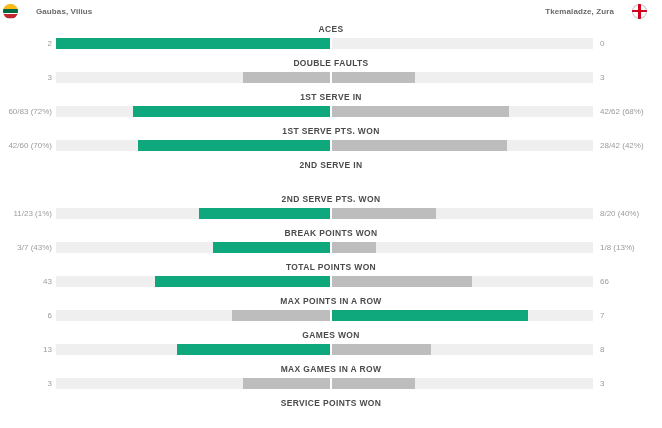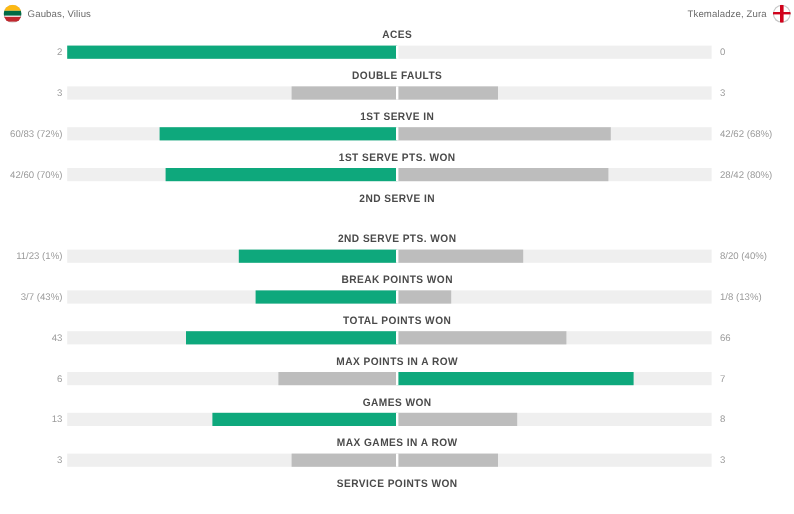--- a/index.html
+++ b/index.html
@@ -9,25 +9,26 @@
     font-family:"Liberation Sans", sans-serif;
     overflow:hidden;
   }
   .wrap{position:relative;width:662px;height:428px;}
 
   
   .header{
     position:absolute;left:0;top:0;width:662px;height:22px;
   }
   .player{
-    position:absolute;top:2px;display:flex;align-items:center;gap:5px;
+    position:absolute;top:2px;display:flex;align-items:center;gap:18px;
     height:18px;
+    font-weight:bold;
   }
   .player.left{left:3px;}
-  .player.right{right:3px;flex-direction:row-reverse;}
+  .player.right{right:15px;flex-direction:row-reverse;}
   .pname{
     font-size:8px;color:#6b6b6b;letter-spacing:0.1px;white-space:nowrap;
   }
   .flag{
     width:15px;height:15px;border-radius:50%;
     box-shadow:inset 0 0 0 1px rgba(0,0,0,.22);
     overflow:hidden;position:relative;flex:0 0 auto;
   }
   .flag-lt .b1{position:absolute;left:0;top:0;width:100%;height:33.34%;background:#FDB913;}
   .flag-lt .b2{position:absolute;left:0;top:33.34%;width:100%;height:33.33%;background:#006A44;}
@@ -138,21 +139,21 @@
         <div class="row-title">1ST SERVE PTS. WON</div>
         <div class="barline">
           <div class="track left">
             <div class="fill l c-green" style="width: 193px;"></div>
           </div>
           <div class="track right">
             <div class="fill r c-gray" style="width: 176px;"></div>
           </div>
           <div class="divider"></div>
           <div class="val lv">42/60 (70%)</div>
-          <div class="val rv">28/42 (80%)</div>
+          <div class="val rv">28/42 (42%)</div>
         </div>
       </div>
       <div class="row">
         <div class="row-title">2ND SERVE IN</div>
       </div>
       <div class="row">
         <div class="row-title">2ND SERVE PTS. WON</div>
         <div class="barline">
           <div class="track left">
             <div class="fill l c-green" style="width: 132px;"></div>

